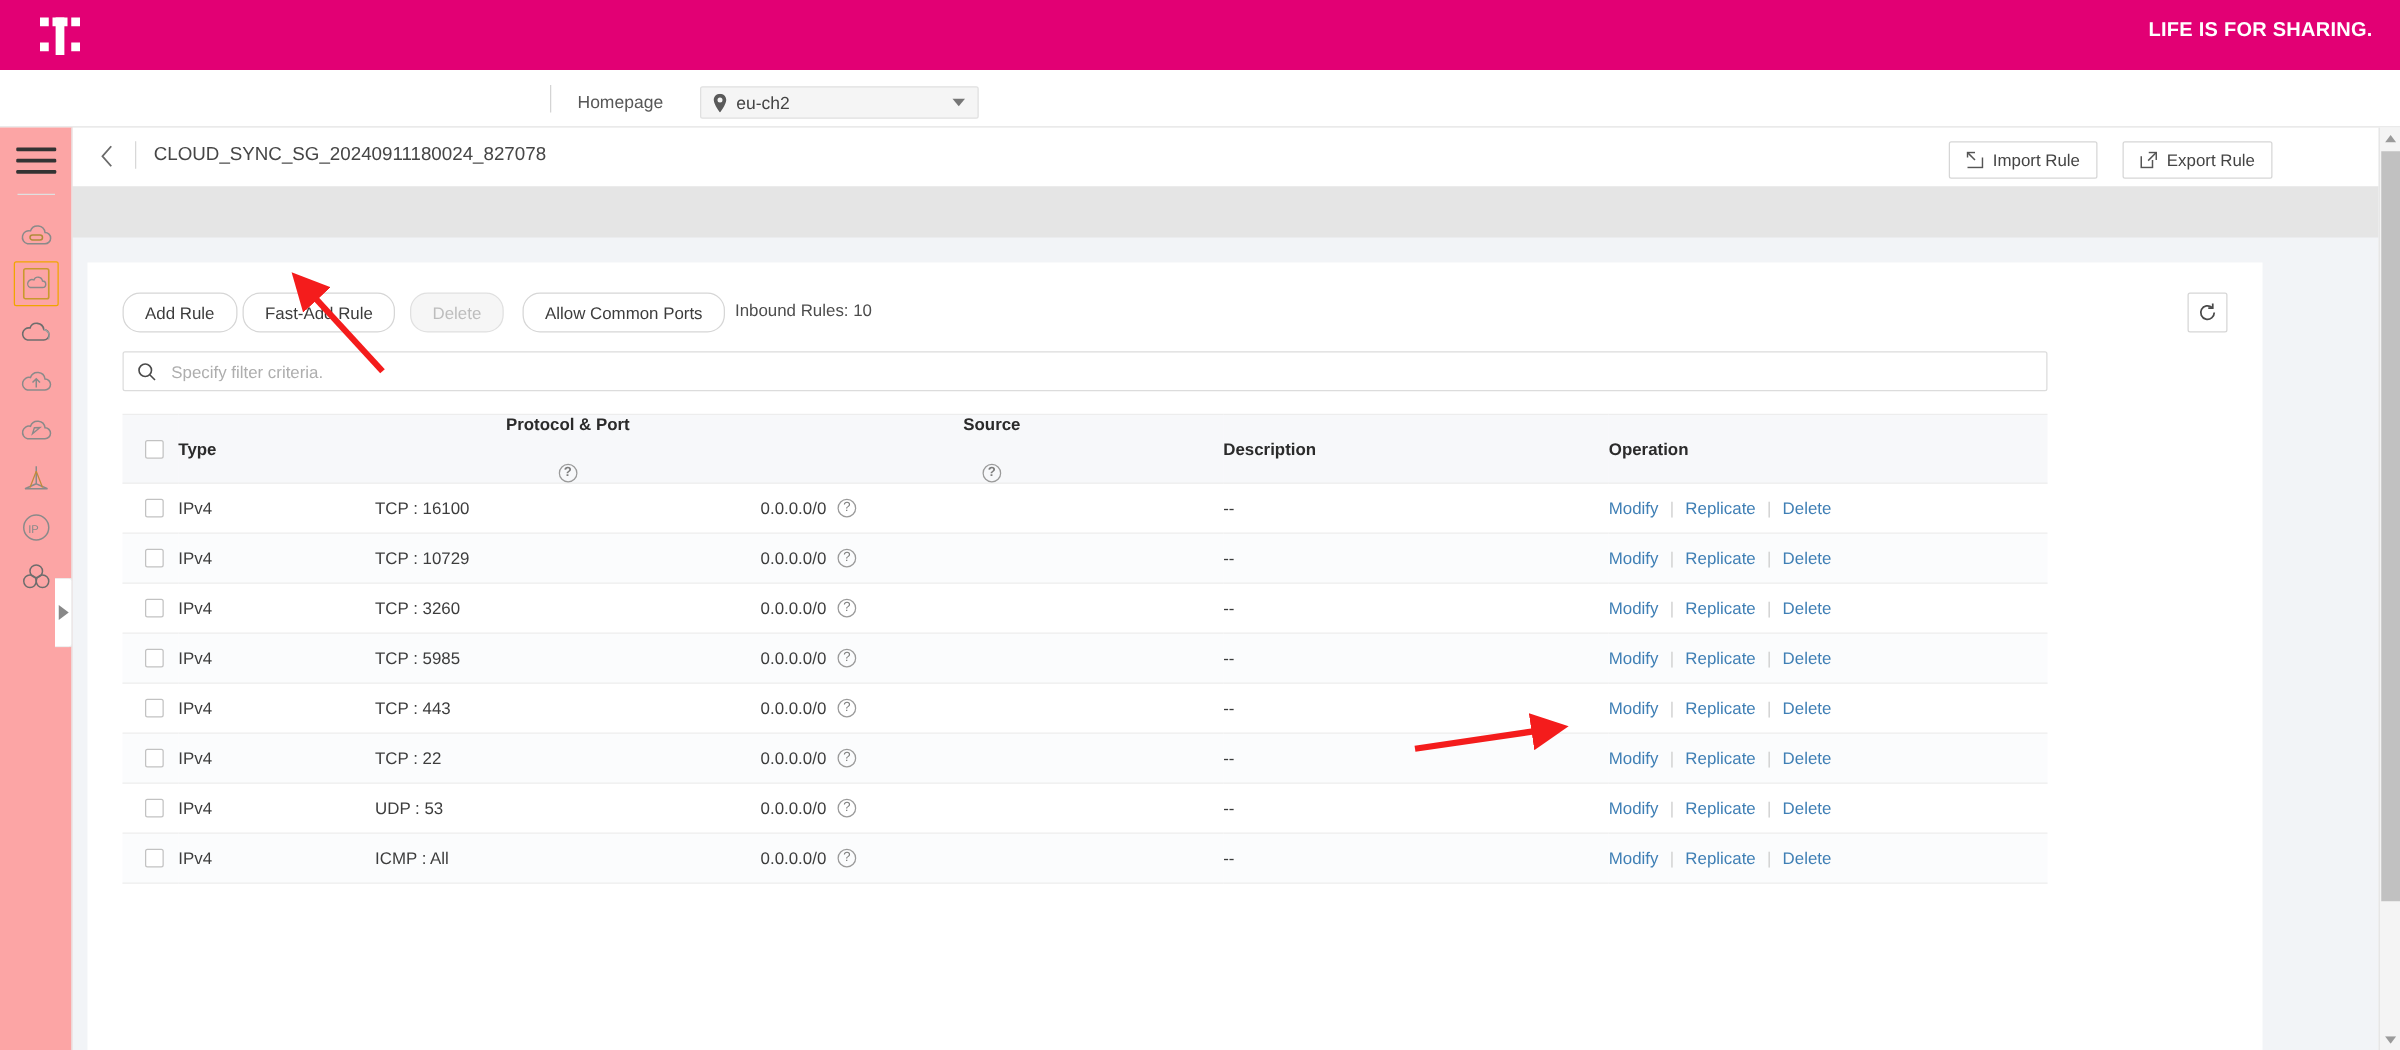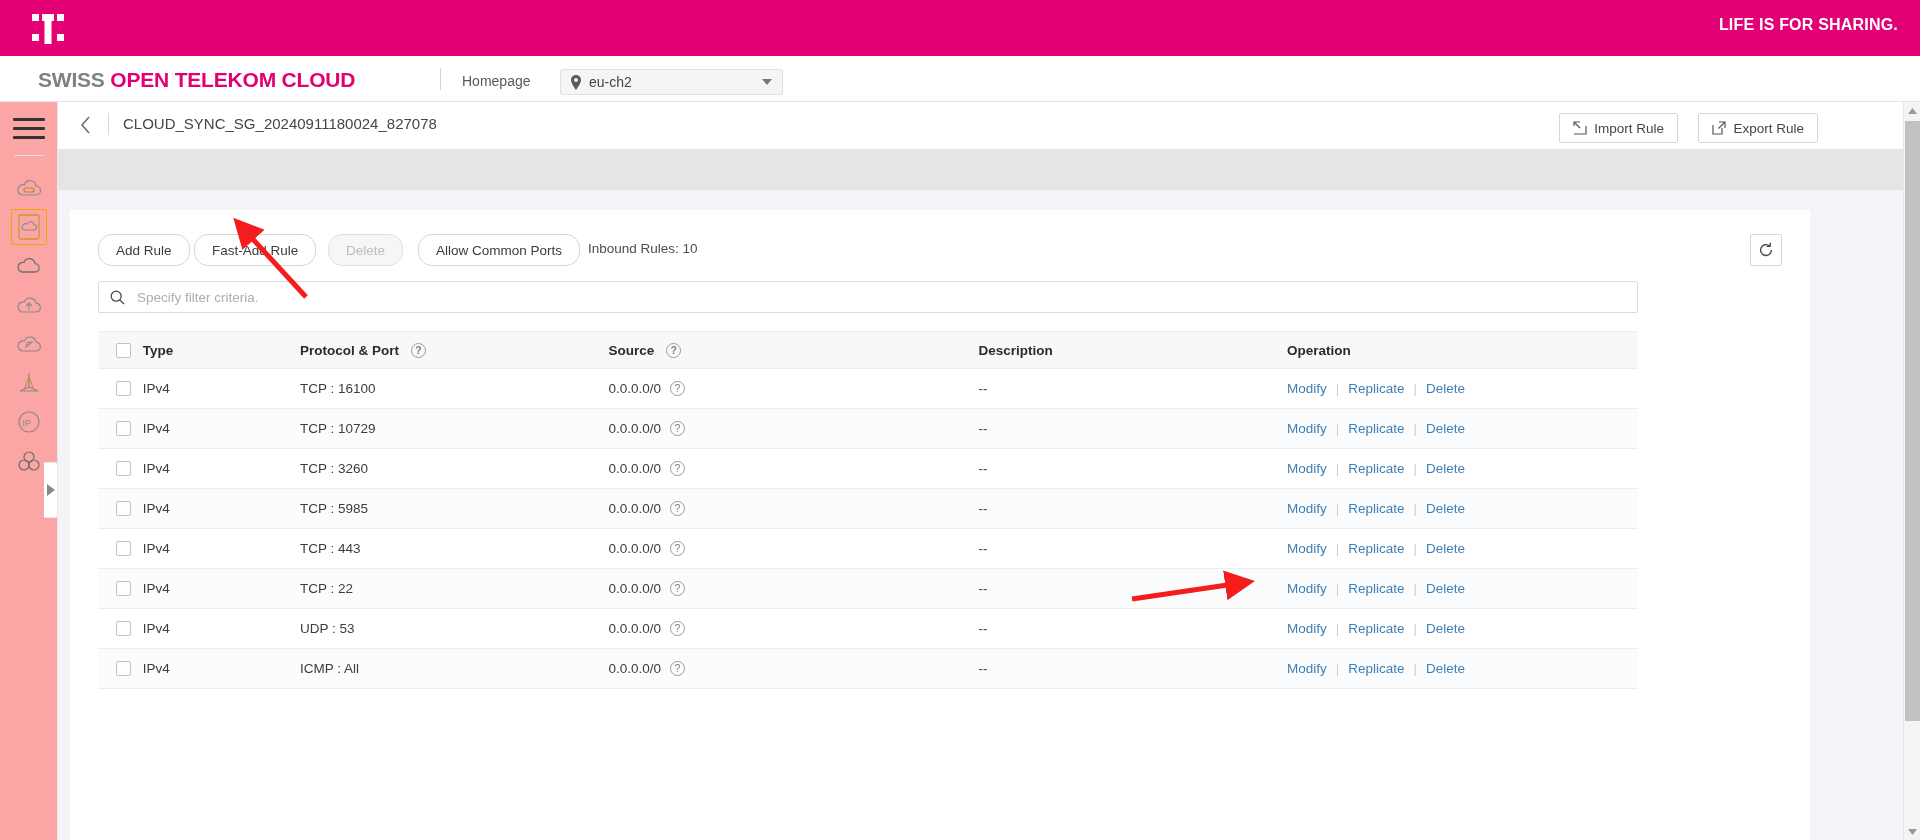--- a/index.html
+++ b/index.html
@@ -284,21 +284,21 @@
   .col-src  { width: 348px; }
   .col-desc { width: 290px; }
   .col-op   { width: 330px; }
 
   .cbx {
     width: 15px; height: 15px;
     border: 1px solid #c2c2c2; border-radius: 2px;
     background: #fff; display: inline-block;
     cursor: pointer; vertical-align: middle;
   }
-  .hdr-flex { display: flex; align-items: center; gap: 12px; }
+  .hdr-flex { display: flex; align-items: center; gap: 24px; flex-direction: column; }
   .q-icon {
     width: 15px; height: 15px; border-radius: 50%;
     border: 1px solid #9a9a9a; color: #7d7d7d;
     font-size: 10.5px; line-height: 13px; text-align: center;
     display: inline-block; cursor: pointer;
     font-family: "Liberation Sans", sans-serif;
   }
   .src-cell { display: flex; align-items: center; gap: 9px; }
   .op-links { display: flex; align-items: center; gap: 0; }
   .op-links a {
@@ -339,23 +339,20 @@
     <rect x="29" y="6" width="7" height="7" fill="#ffffff"></rect>
     <rect x="4" y="26" width="7" height="7" fill="#ffffff"></rect>
     <rect x="29" y="26" width="7" height="7" fill="#ffffff"></rect>
     <rect x="14" y="6" width="12" height="7" fill="#ffffff"></rect>
     <rect x="16.5" y="6" width="7" height="30" fill="#ffffff"></rect>
   </svg>
   <div class="slogan">LIFE IS FOR SHARING.</div>
 </div>
 
 <div class="sub-header">
-  <div class="brand">
-    <span class="swiss">SWISS</span><span>&nbsp;</span><span class="otc">OPEN TELEKOM CLOUD</span>
-  </div>
   <div class="vbar"></div>
   <div class="homepage-link">Homepage</div>
 
   <div class="region-select">
     <svg class="region-pin" viewBox="0 0 12 15">
       <path d="M6 0C3.24 0 1 2.24 1 5c0 3.6 5 10 5 10s5-6.4 5-10c0-2.76-2.24-5-5-5zm0 7a2 2 0 110-4 2 2 0 010 4z" fill="#5a5a5a"></path>
     </svg>
     <span class="region-name">eu-ch2</span>
     <span class="region-caret"></span>
   </div>

